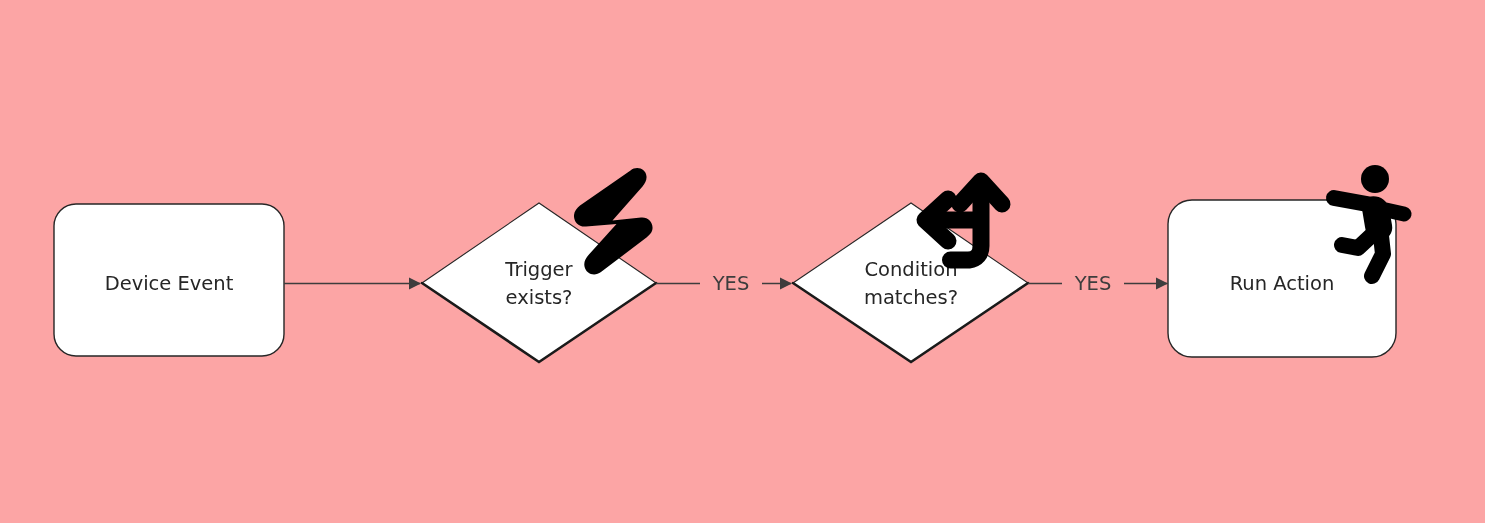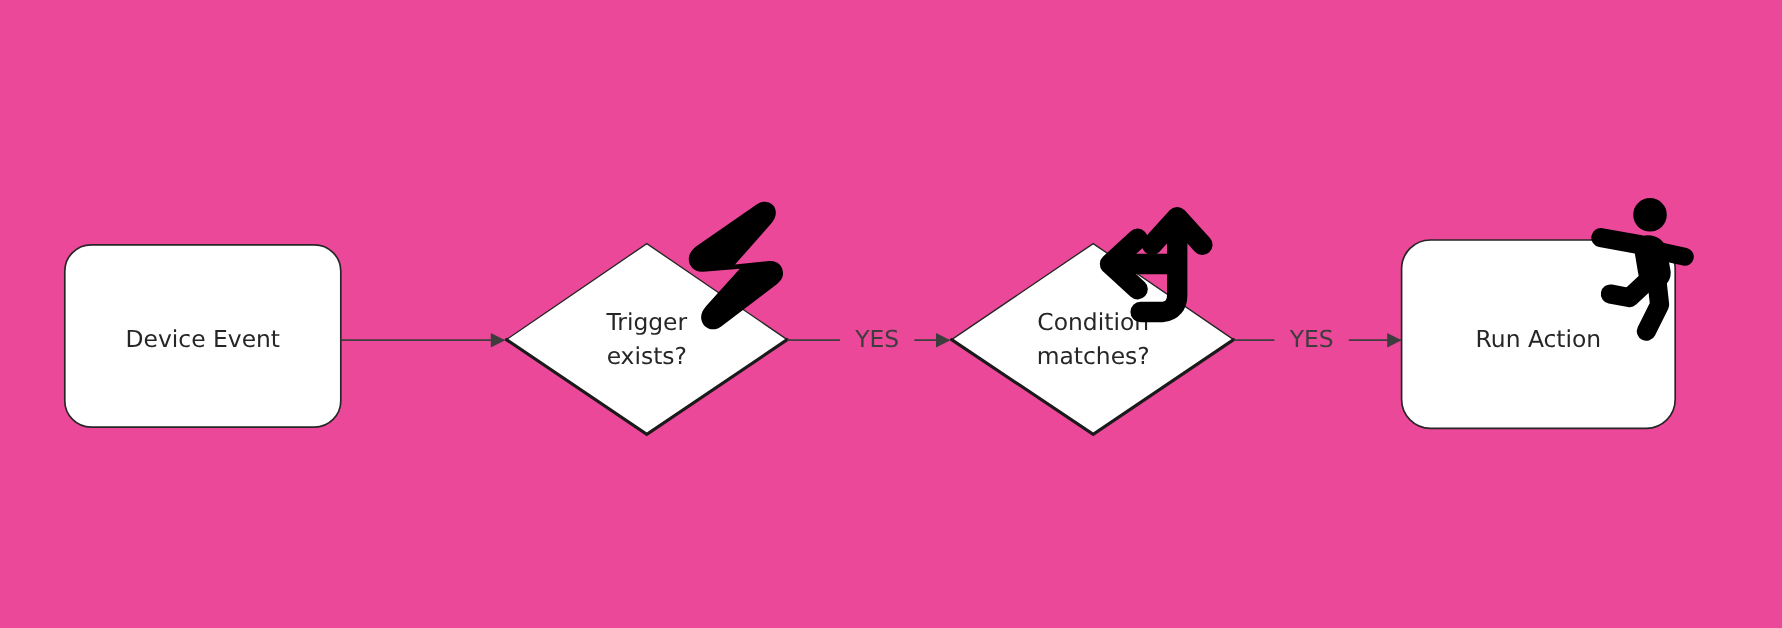--- a/index.html
+++ b/index.html
@@ -10,21 +10,21 @@
   body {
     width: 1485px;
     height: 523px;
     font-family: "DejaVu Sans", sans-serif;
     overflow: hidden;
   }
   #canvas {
     position: relative;
     width: 1485px;
     height: 523px;
-    background: #ec4899;
+    background: #fca5a5;
   }
   #flow-svg {
     position: absolute;
     left: 0;
     top: 0;
     width: 1485px;
     height: 523px;
     display: block;
   }
   .node-label {

